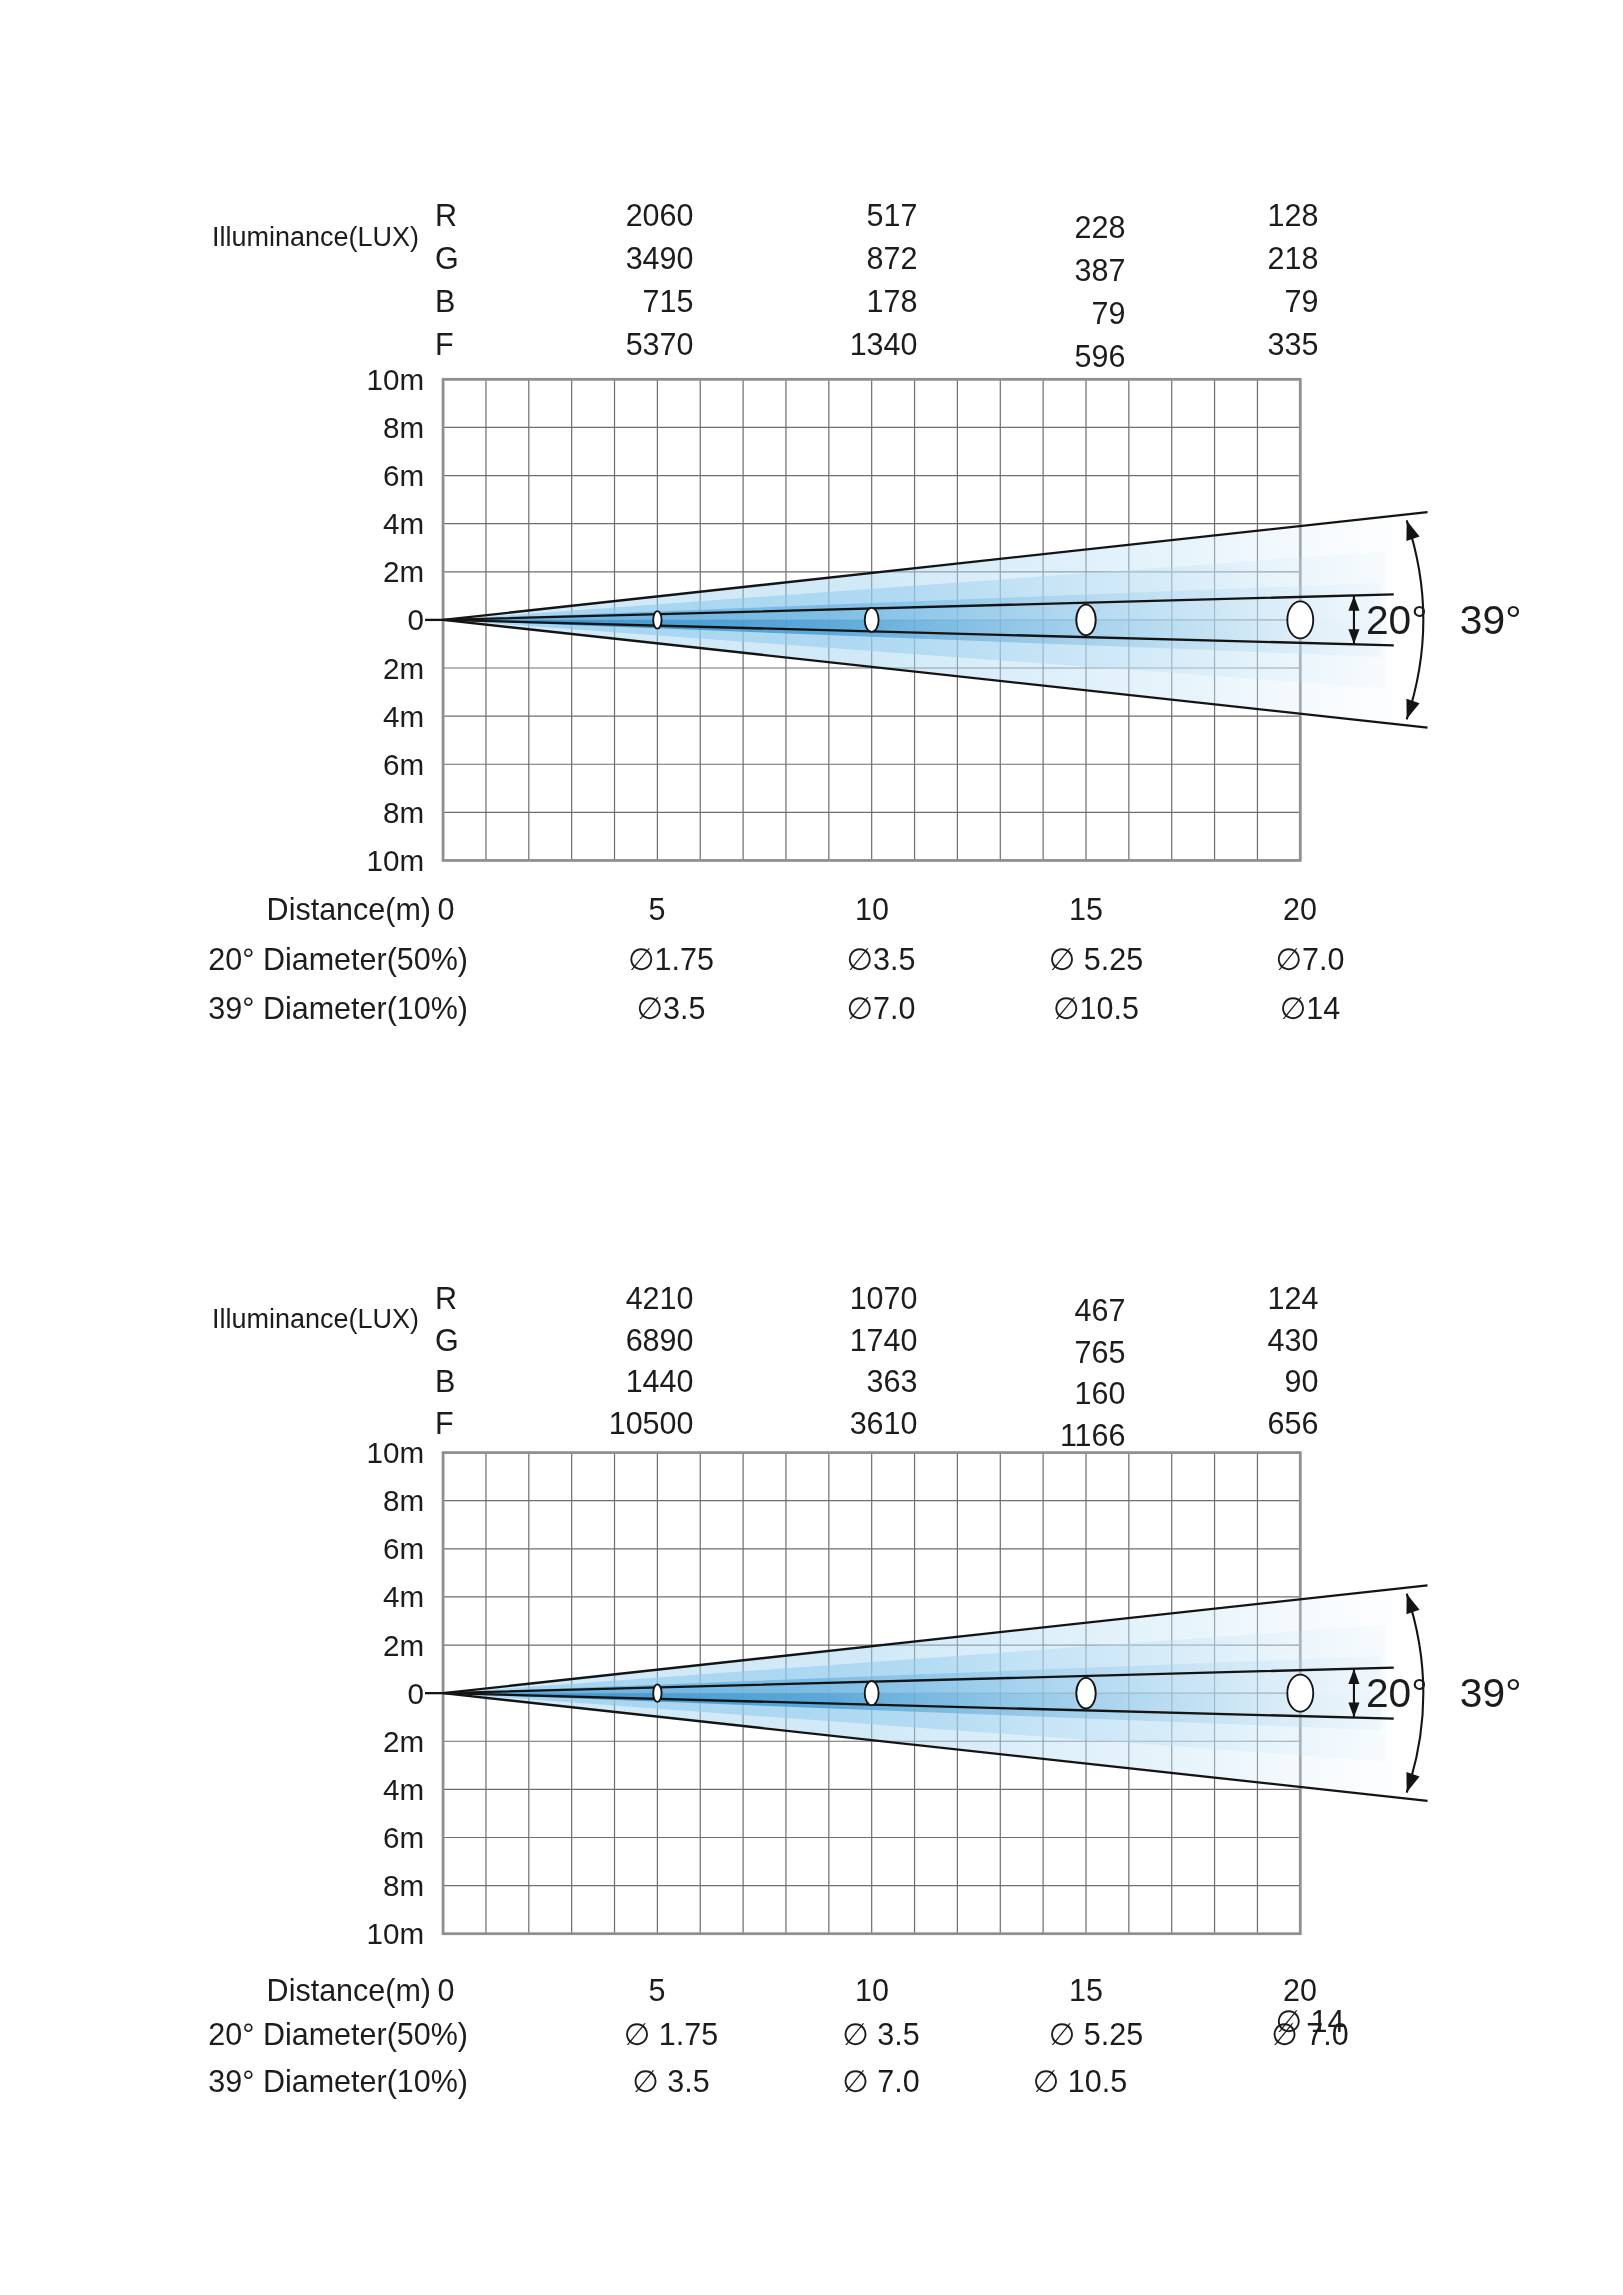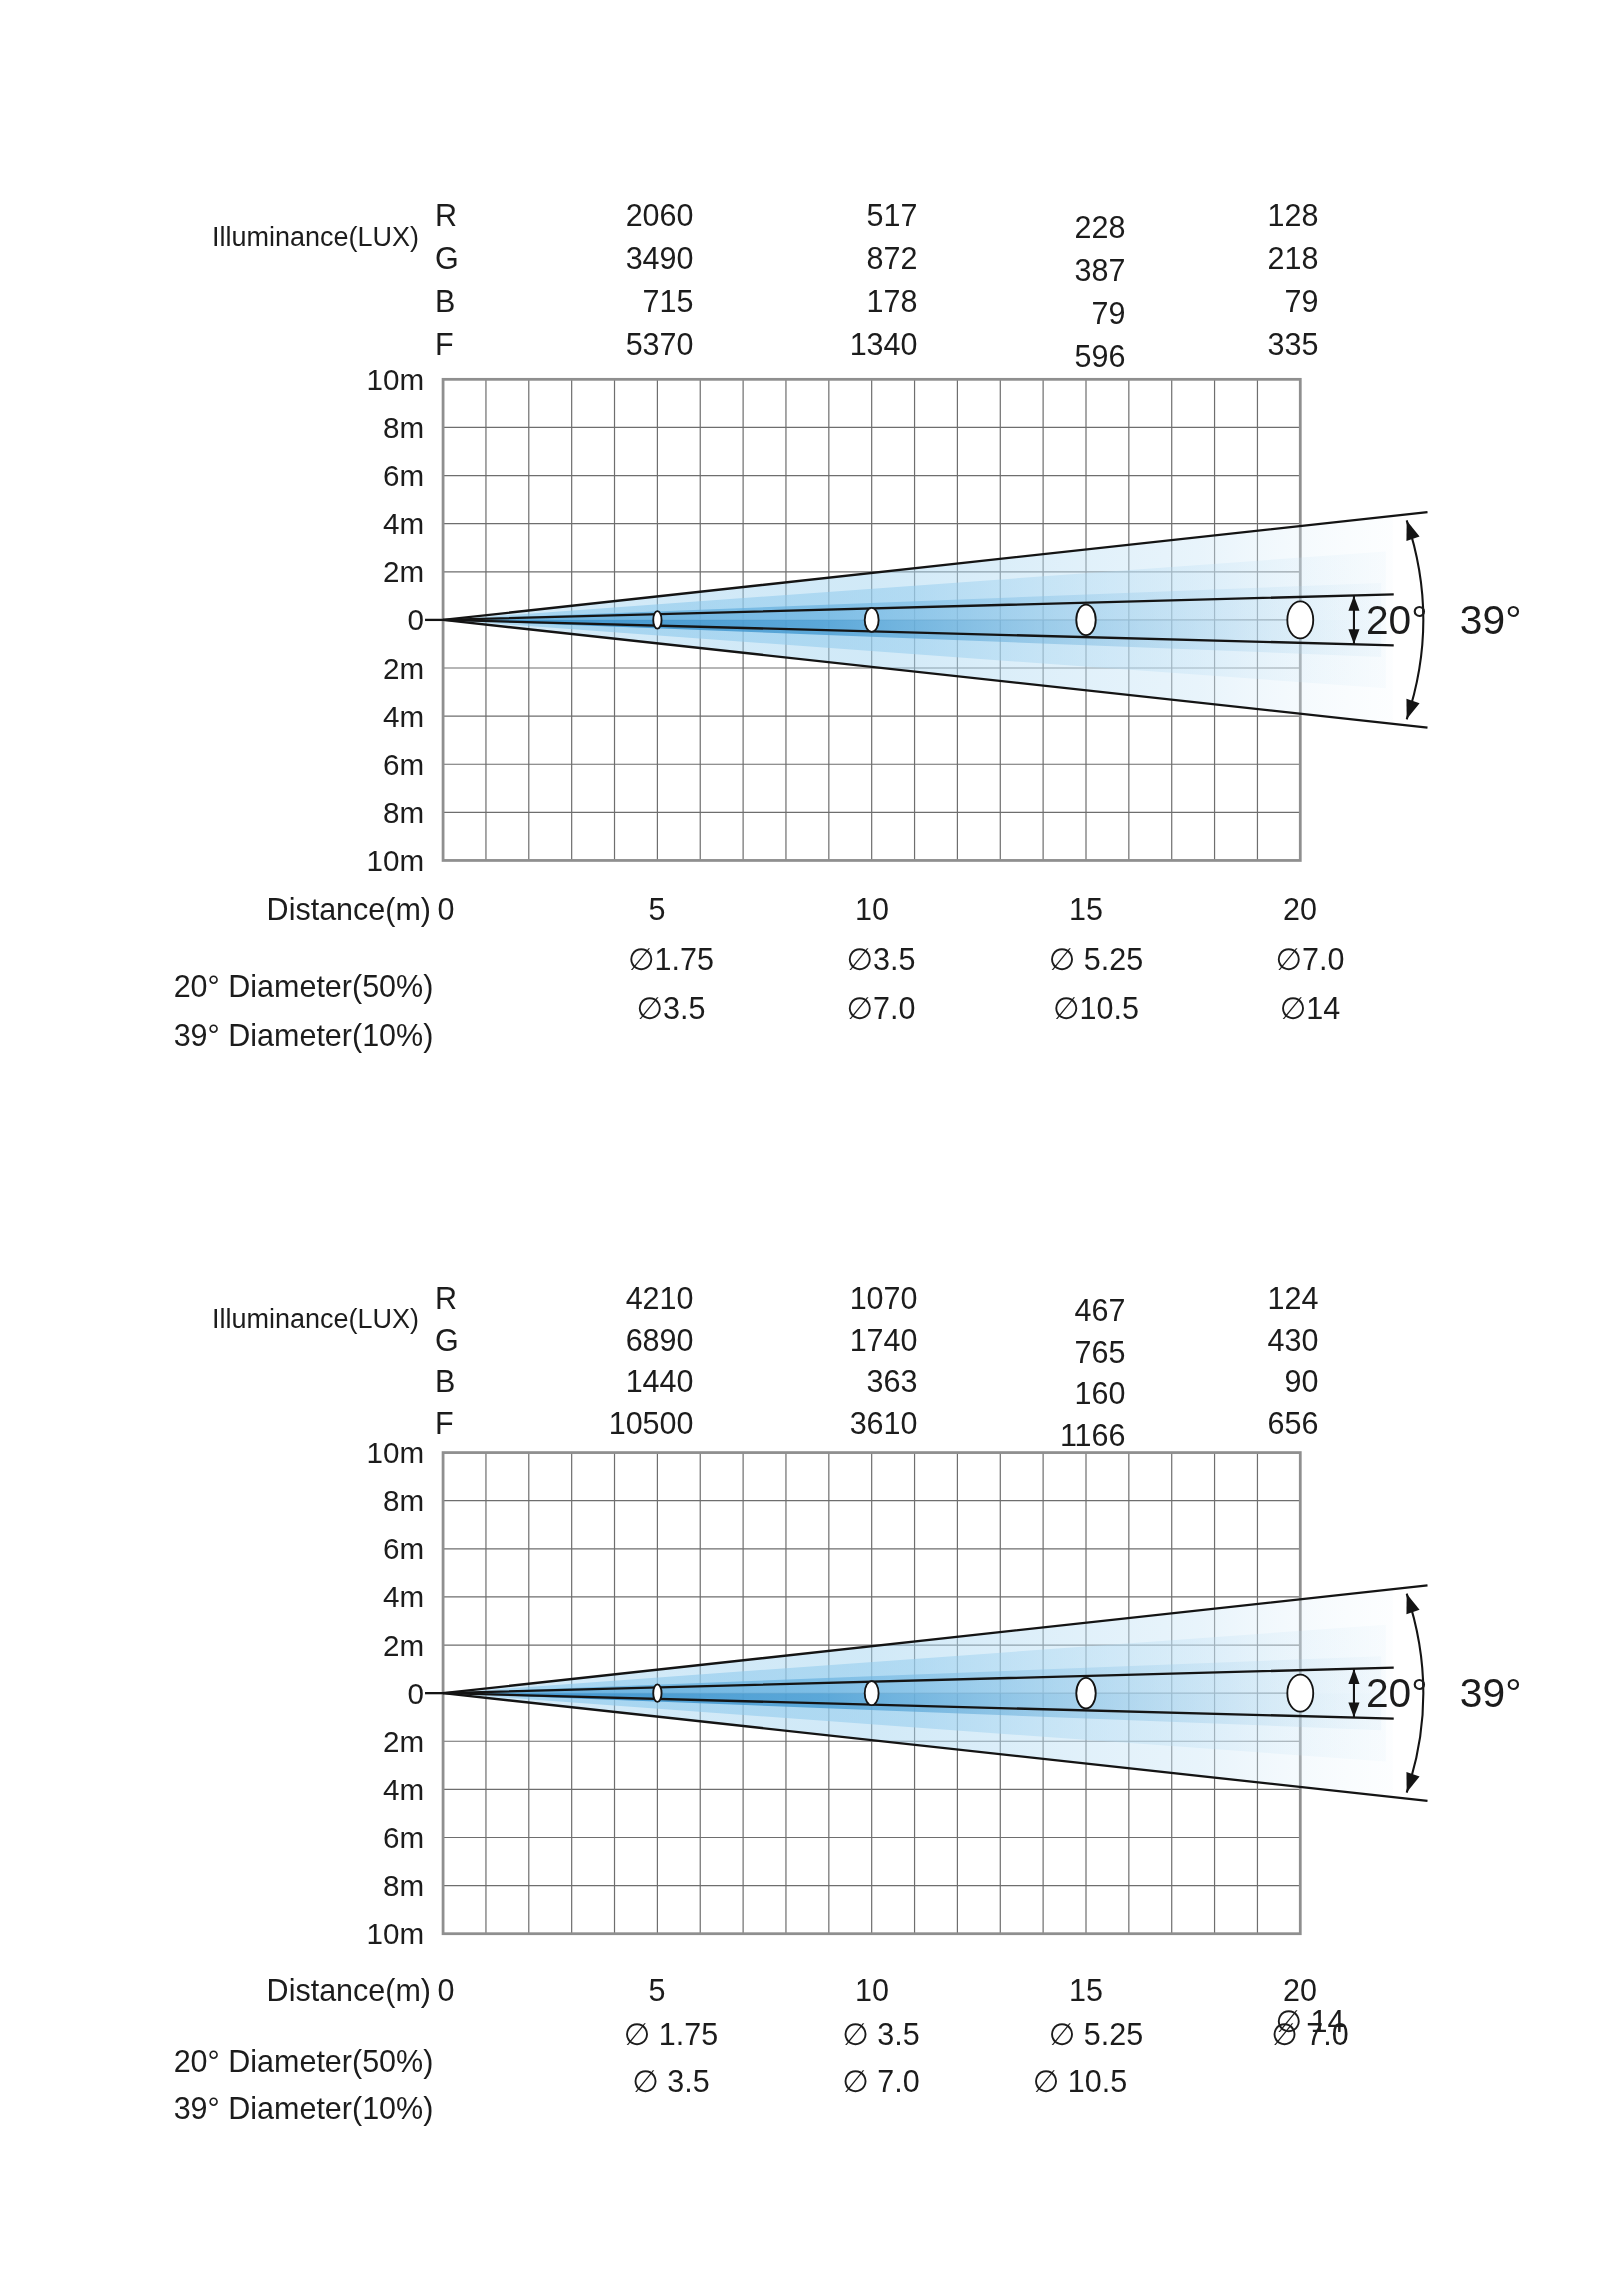--- a/index.html
+++ b/index.html
@@ -19,21 +19,21 @@
        text-align:right;font-size:27px;white-space:nowrap;}
   .ilrow{position:absolute;left:435px;height:42px;line-height:42px;display:flex;font-size:30.5px;}
   .ilrow .rl{width:30.5px;text-align:left;}
   .ilrow .c1{width:228px;text-align:right;}
   .ilrow .c2{width:224px;text-align:right;}
   .ilrow .c3{width:208px;text-align:right;margin-top:12px;}
   .ilrow .c4{width:193px;text-align:right;}
   .dlab{position:absolute;left:139px;width:292px;height:42px;line-height:42px;
         text-align:right;font-size:30.5px;white-space:nowrap;}
   .dmlab{position:absolute;left:139px;width:329px;height:42px;line-height:42px;
-        text-align:center;font-size:30.5px;white-space:nowrap;margin-top:27px;}
+        text-align:right;font-size:30.5px;white-space:nowrap;}
   .dv{position:absolute;width:102px;height:42px;line-height:42px;text-align:center;font-size:30.5px;}
   .mv{position:absolute;width:120px;height:42px;line-height:42px;text-align:center;font-size:30.5px;}
 </style>
 </head>
 <body>
 
 <div class="page">
 
   <svg class="overlay" viewBox="0 0 3509 4961">
     <defs>

